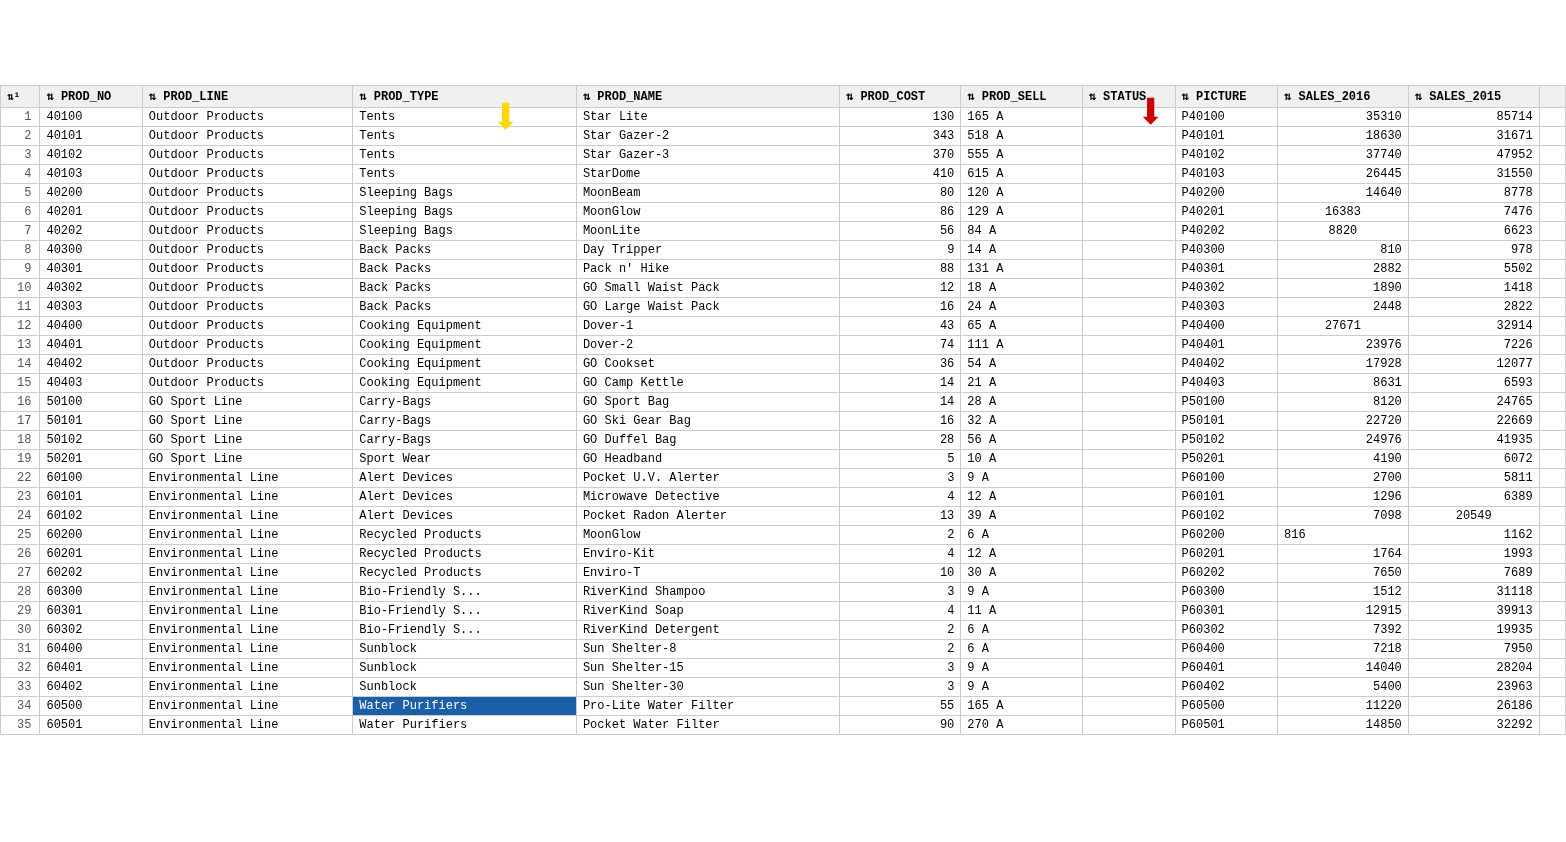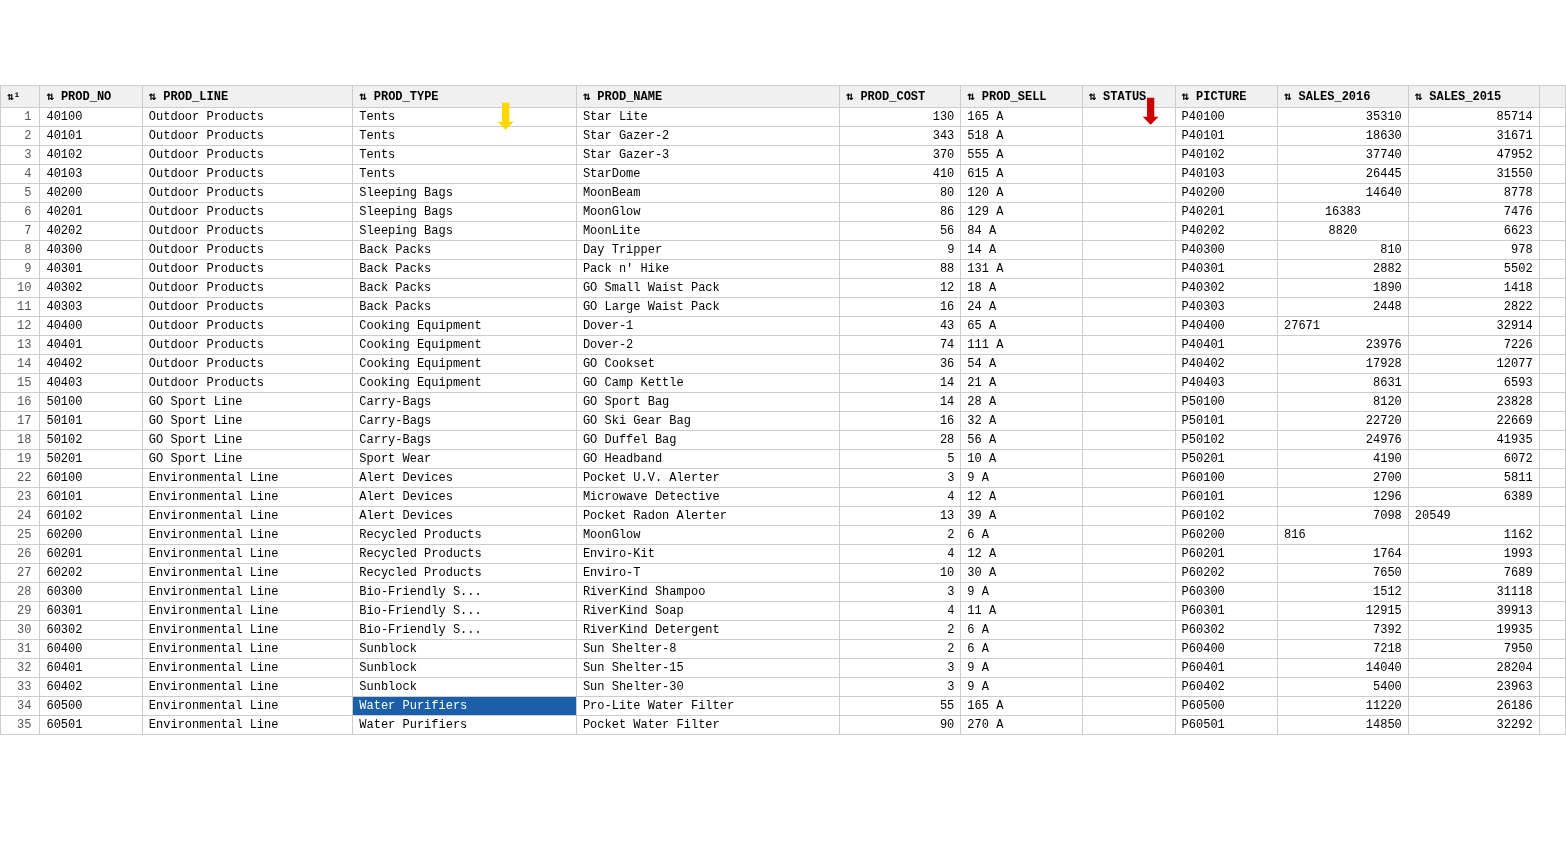--- a/index.html
+++ b/index.html
@@ -261,21 +261,21 @@
         <tr>
           <td class="row-num">12</td>
           <td>40400</td>
           <td>Outdoor Products</td>
           <td>Cooking Equipment</td>
           <td>Dover-1</td>
           <td style="text-align: right;">43</td>
           <td>65 A</td>
           <td></td>
           <td>P40400</td>
-          <td style="text-align: left; margin-top: 20px;">27671</td>
+          <td style="text-align: center; margin-top: 20px;">27671</td>
           <td style="text-align: right;">32914</td>
           <td></td>
         </tr>
         <tr>
           <td class="row-num">13</td>
           <td>40401</td>
           <td>Outdoor Products</td>
           <td>Cooking Equipment</td>
           <td>Dover-2</td>
           <td style="text-align: right;">74</td>
@@ -318,21 +318,21 @@
           <td class="row-num">16</td>
           <td>50100</td>
           <td>GO Sport Line</td>
           <td>Carry-Bags</td>
           <td>GO Sport  Bag</td>
           <td style="text-align: right;">14</td>
           <td>28 A</td>
           <td></td>
           <td>P50100</td>
           <td style="text-align: right;">8120</td>
-          <td style="text-align: right;">23828</td>
+          <td style="text-align: right;">24765</td>
           <td></td>
         </tr>
         <tr>
           <td class="row-num">17</td>
           <td>50101</td>
           <td>GO Sport Line</td>
           <td>Carry-Bags</td>
           <td>GO Ski Gear Bag</td>
           <td style="text-align: right;">16</td>
           <td>32 A</td>
@@ -402,21 +402,21 @@
           <td class="row-num">24</td>
           <td>60102</td>
           <td>Environmental Line</td>
           <td>Alert Devices</td>
           <td>Pocket Radon Alerter</td>
           <td style="text-align: right;">13</td>
           <td>39 A</td>
           <td></td>
           <td>P60102</td>
           <td style="text-align: right;">7098</td>
-          <td style="text-align: left;">20549</td>
+          <td style="text-align: center;">20549</td>
           <td></td>
         </tr>
         <tr>
           <td class="row-num">25</td>
           <td>60200</td>
           <td>Environmental Line</td>
           <td>Recycled Products</td>
           <td>MoonGlow</td>
           <td style="text-align: right;">2</td>
           <td>6 A</td>

